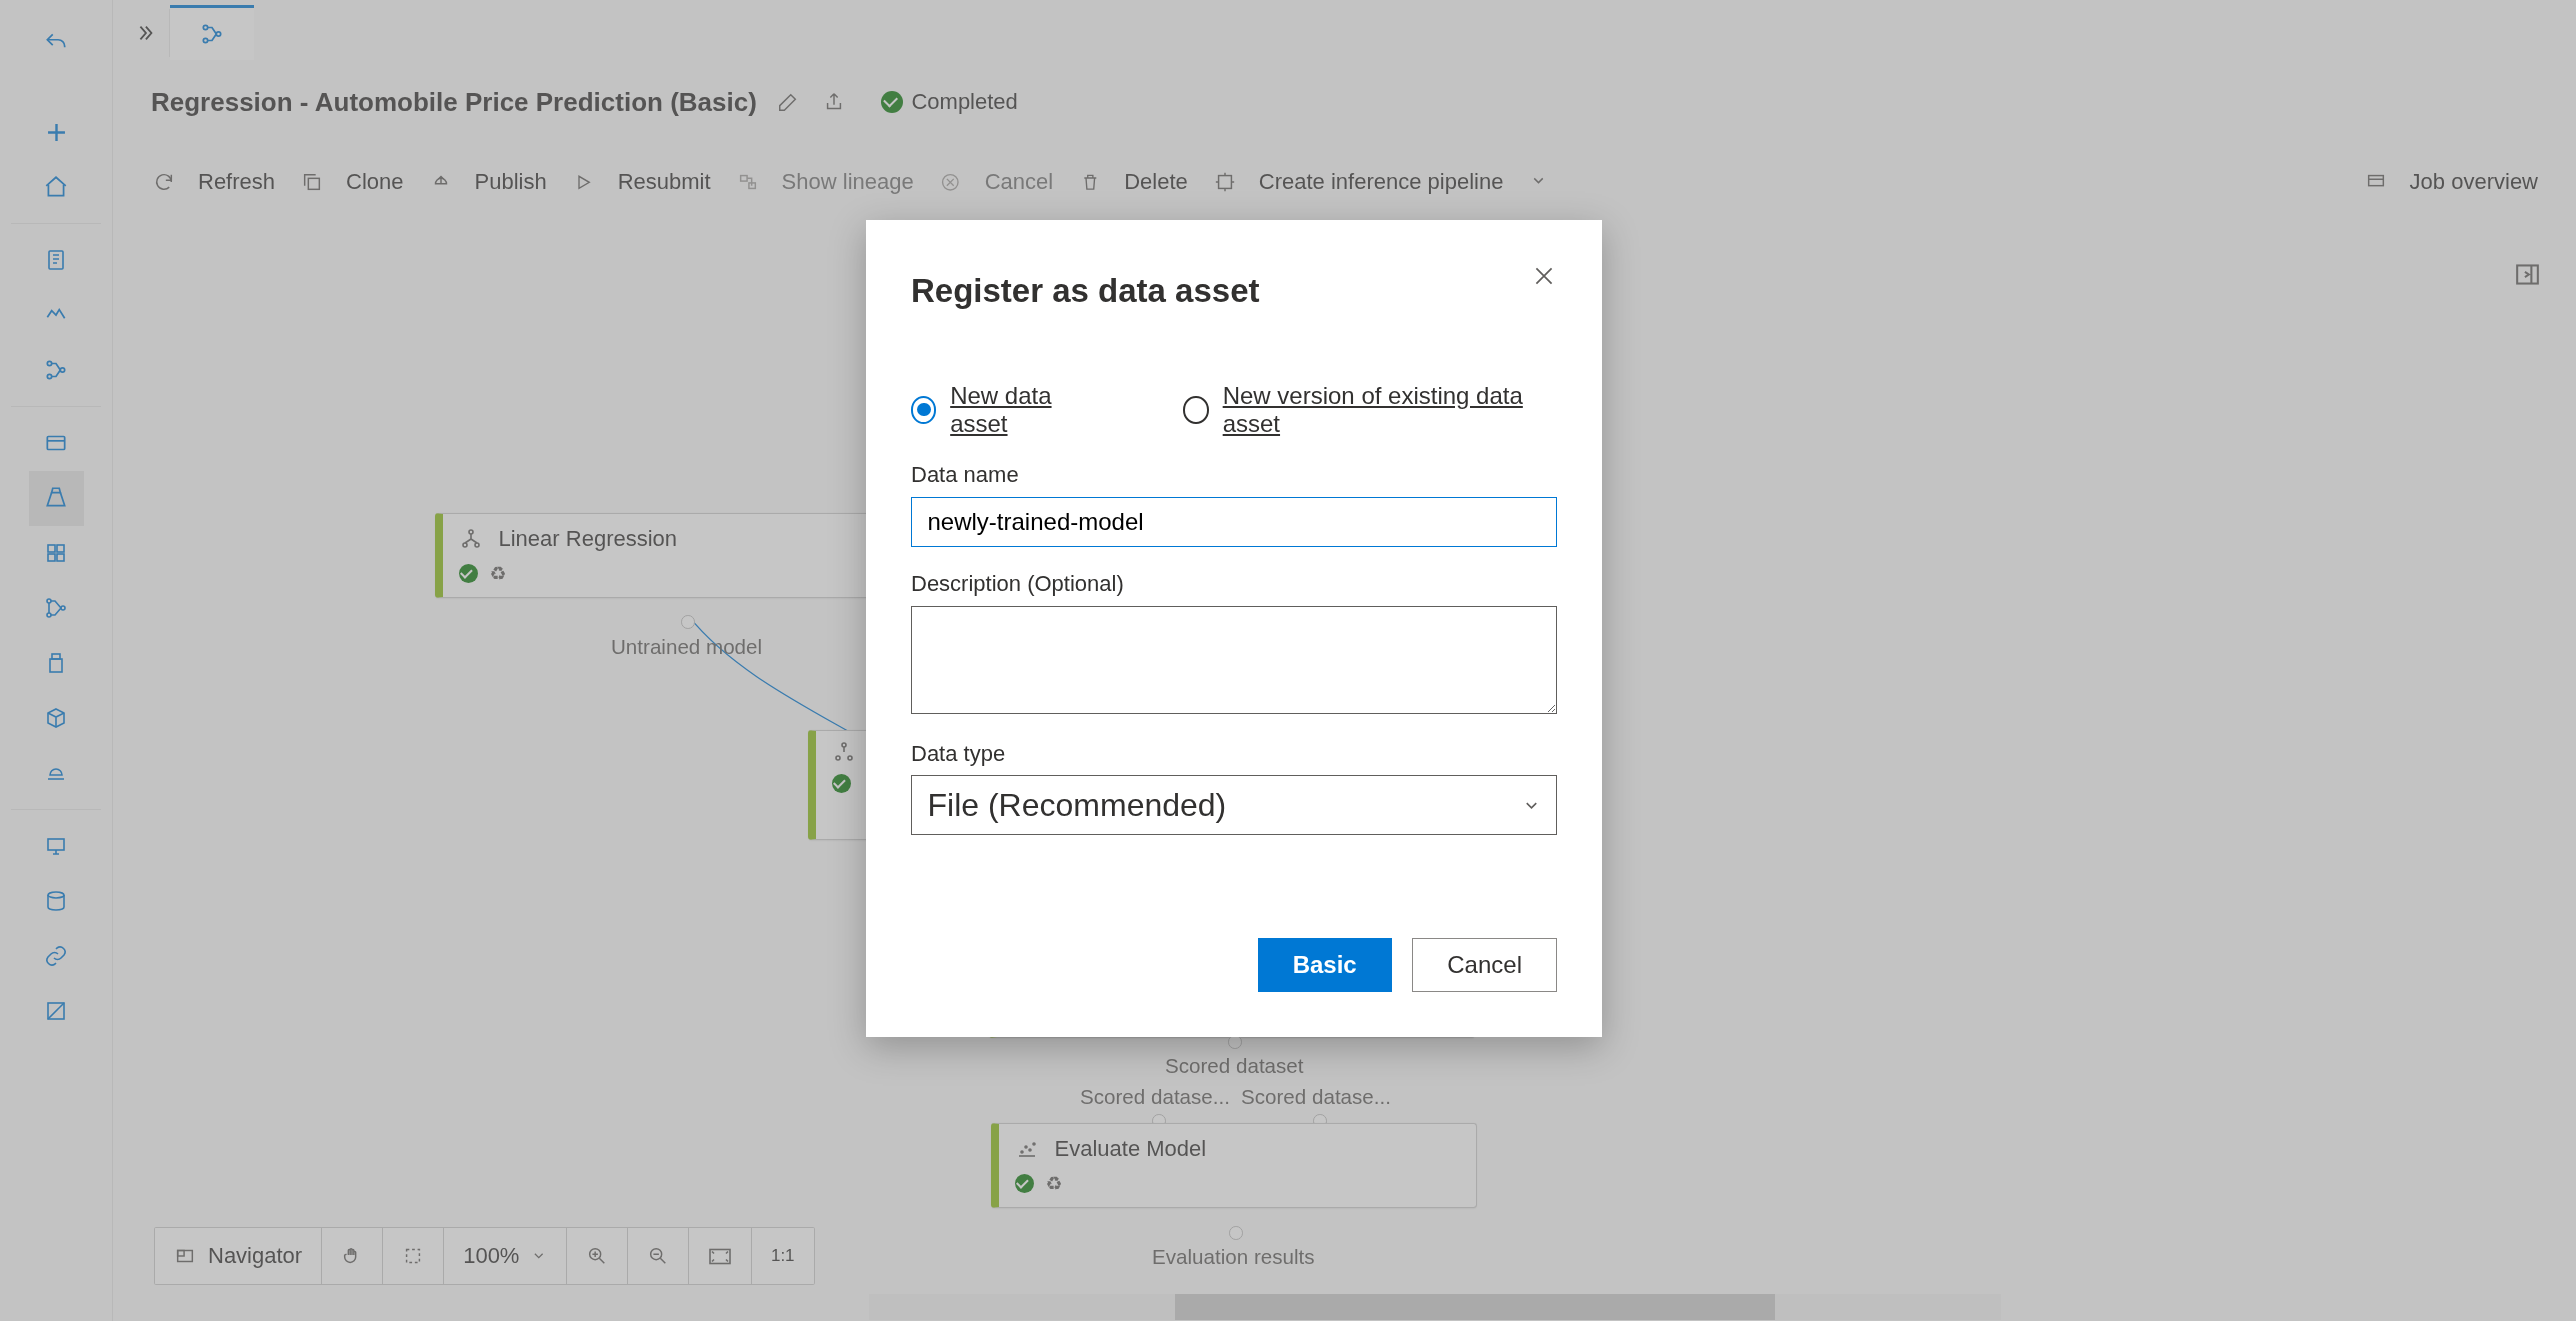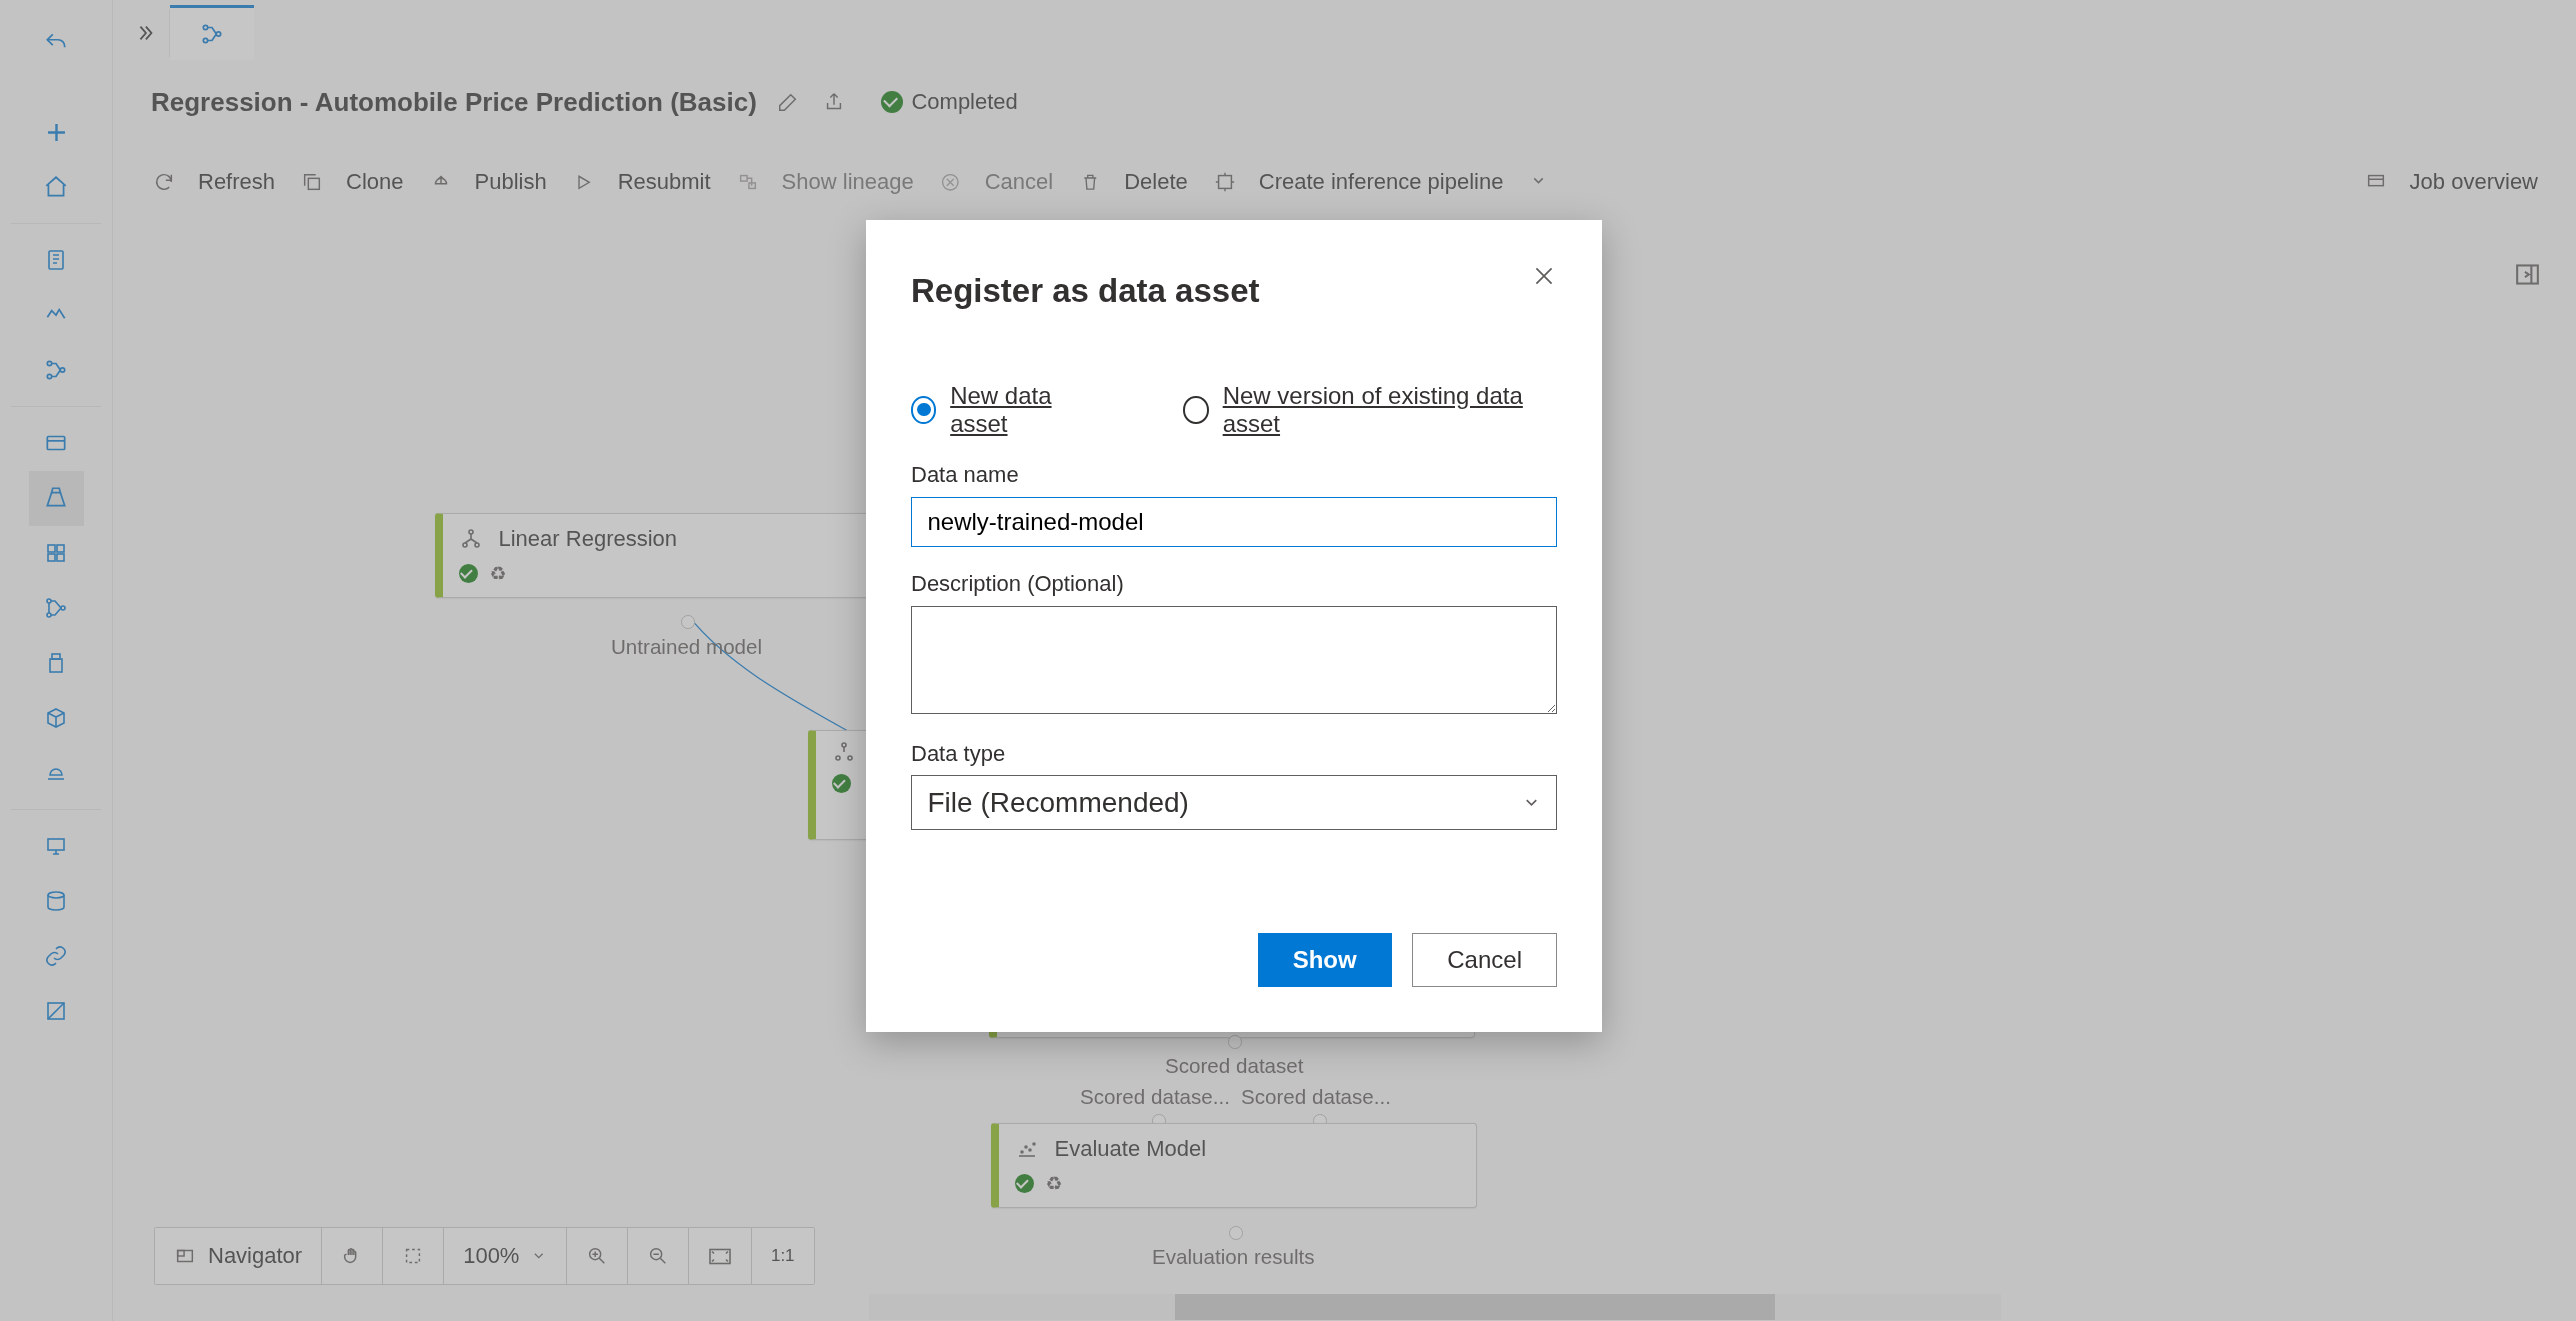--- a/index.html
+++ b/index.html
@@ -63,21 +63,21 @@
   .modal-title { font-size: 33px; font-weight:600; color:#323130; }
   .modal-close { position:absolute; top: 43px; right: 45px; cursor:pointer; color:#605e5c; }
   .radio-row { display:flex; gap: 82px; margin-top: 72px; }
   .radio-opt { display:flex; align-items:center; gap:13.7px; font-size:24px; cursor:pointer;text-decoration:underline;}
   .radio { width:27.5px; height:27.5px; border:2.6px solid #323130; border-radius:50%; position:relative;}
   .radio.checked { border-color:#0078d4;}
   .radio.checked::after { content:""; position:absolute; left:4.3px; top:4.3px; width:13.7px; height:13.7px; background:#0078d4; border-radius:50%;}
   .field-label { font-size:22px; color:#323130; margin-top: 24px;}
   .text-input { width:100%; border:1.7px solid #0078d4; font-size:24px; padding: 10.3px 15.5px; margin-top:8.6px; outline:none;}
   .textarea { width:100%; border:1.7px solid #605e5c; height:108px; margin-top:8.6px;}
-  .select { width:100%; border:1.7px solid #605e5c; font-size:28px; padding: 10.3px 15.5px; margin-top:8.6px; display:flex; justify-content:space-between; align-items:center; cursor:pointer;}
+  .select { width:100%; border:1.7px solid #605e5c; font-size:32px; padding: 10.3px 15.5px; margin-top:8.6px; display:flex; justify-content:space-between; align-items:center; cursor:pointer;}
   .btn-row { display:flex; justify-content:flex-end; gap: 20.6px; margin-top: 103px;}
   .btn { font-size:24px; padding: 12px 34px; cursor:pointer; border:0.9px solid #8a8886; background:#fff;}
   .btn.primary { background:#0078d4; border-color:#0078d4; color:#fff; font-weight:600;}
 
   
   .hscroll { position:absolute; left:756px; right:575px; bottom:0; height:27.5px; display:flex; align-items:center;}
   .hscroll-track { flex:1; height:26px; background:#f3f3f3;}
   .hscroll-thumb { position:absolute; left:27%; width:53%; height:26px; background:#cdcdcd;}
 
   
@@ -485,18 +485,18 @@
 
     <div class="field-label">Data type</div>
     <div class="select">
       <span>File (Recommended)</span>
       <svg width="19" height="19" viewBox="0 0 24 24" stroke="#605e5c" stroke-width="2" fill="none">
           <path d="M6 9l6 6 6-6"></path>
         </svg>
     </div>
 
     <div class="btn-row">
-      <div class="btn primary">Show</div>
+      <div class="btn primary">Basic</div>
       <div class="btn">Cancel</div>
     </div>
   </div>
 </div>
 
 
 </body></html>

